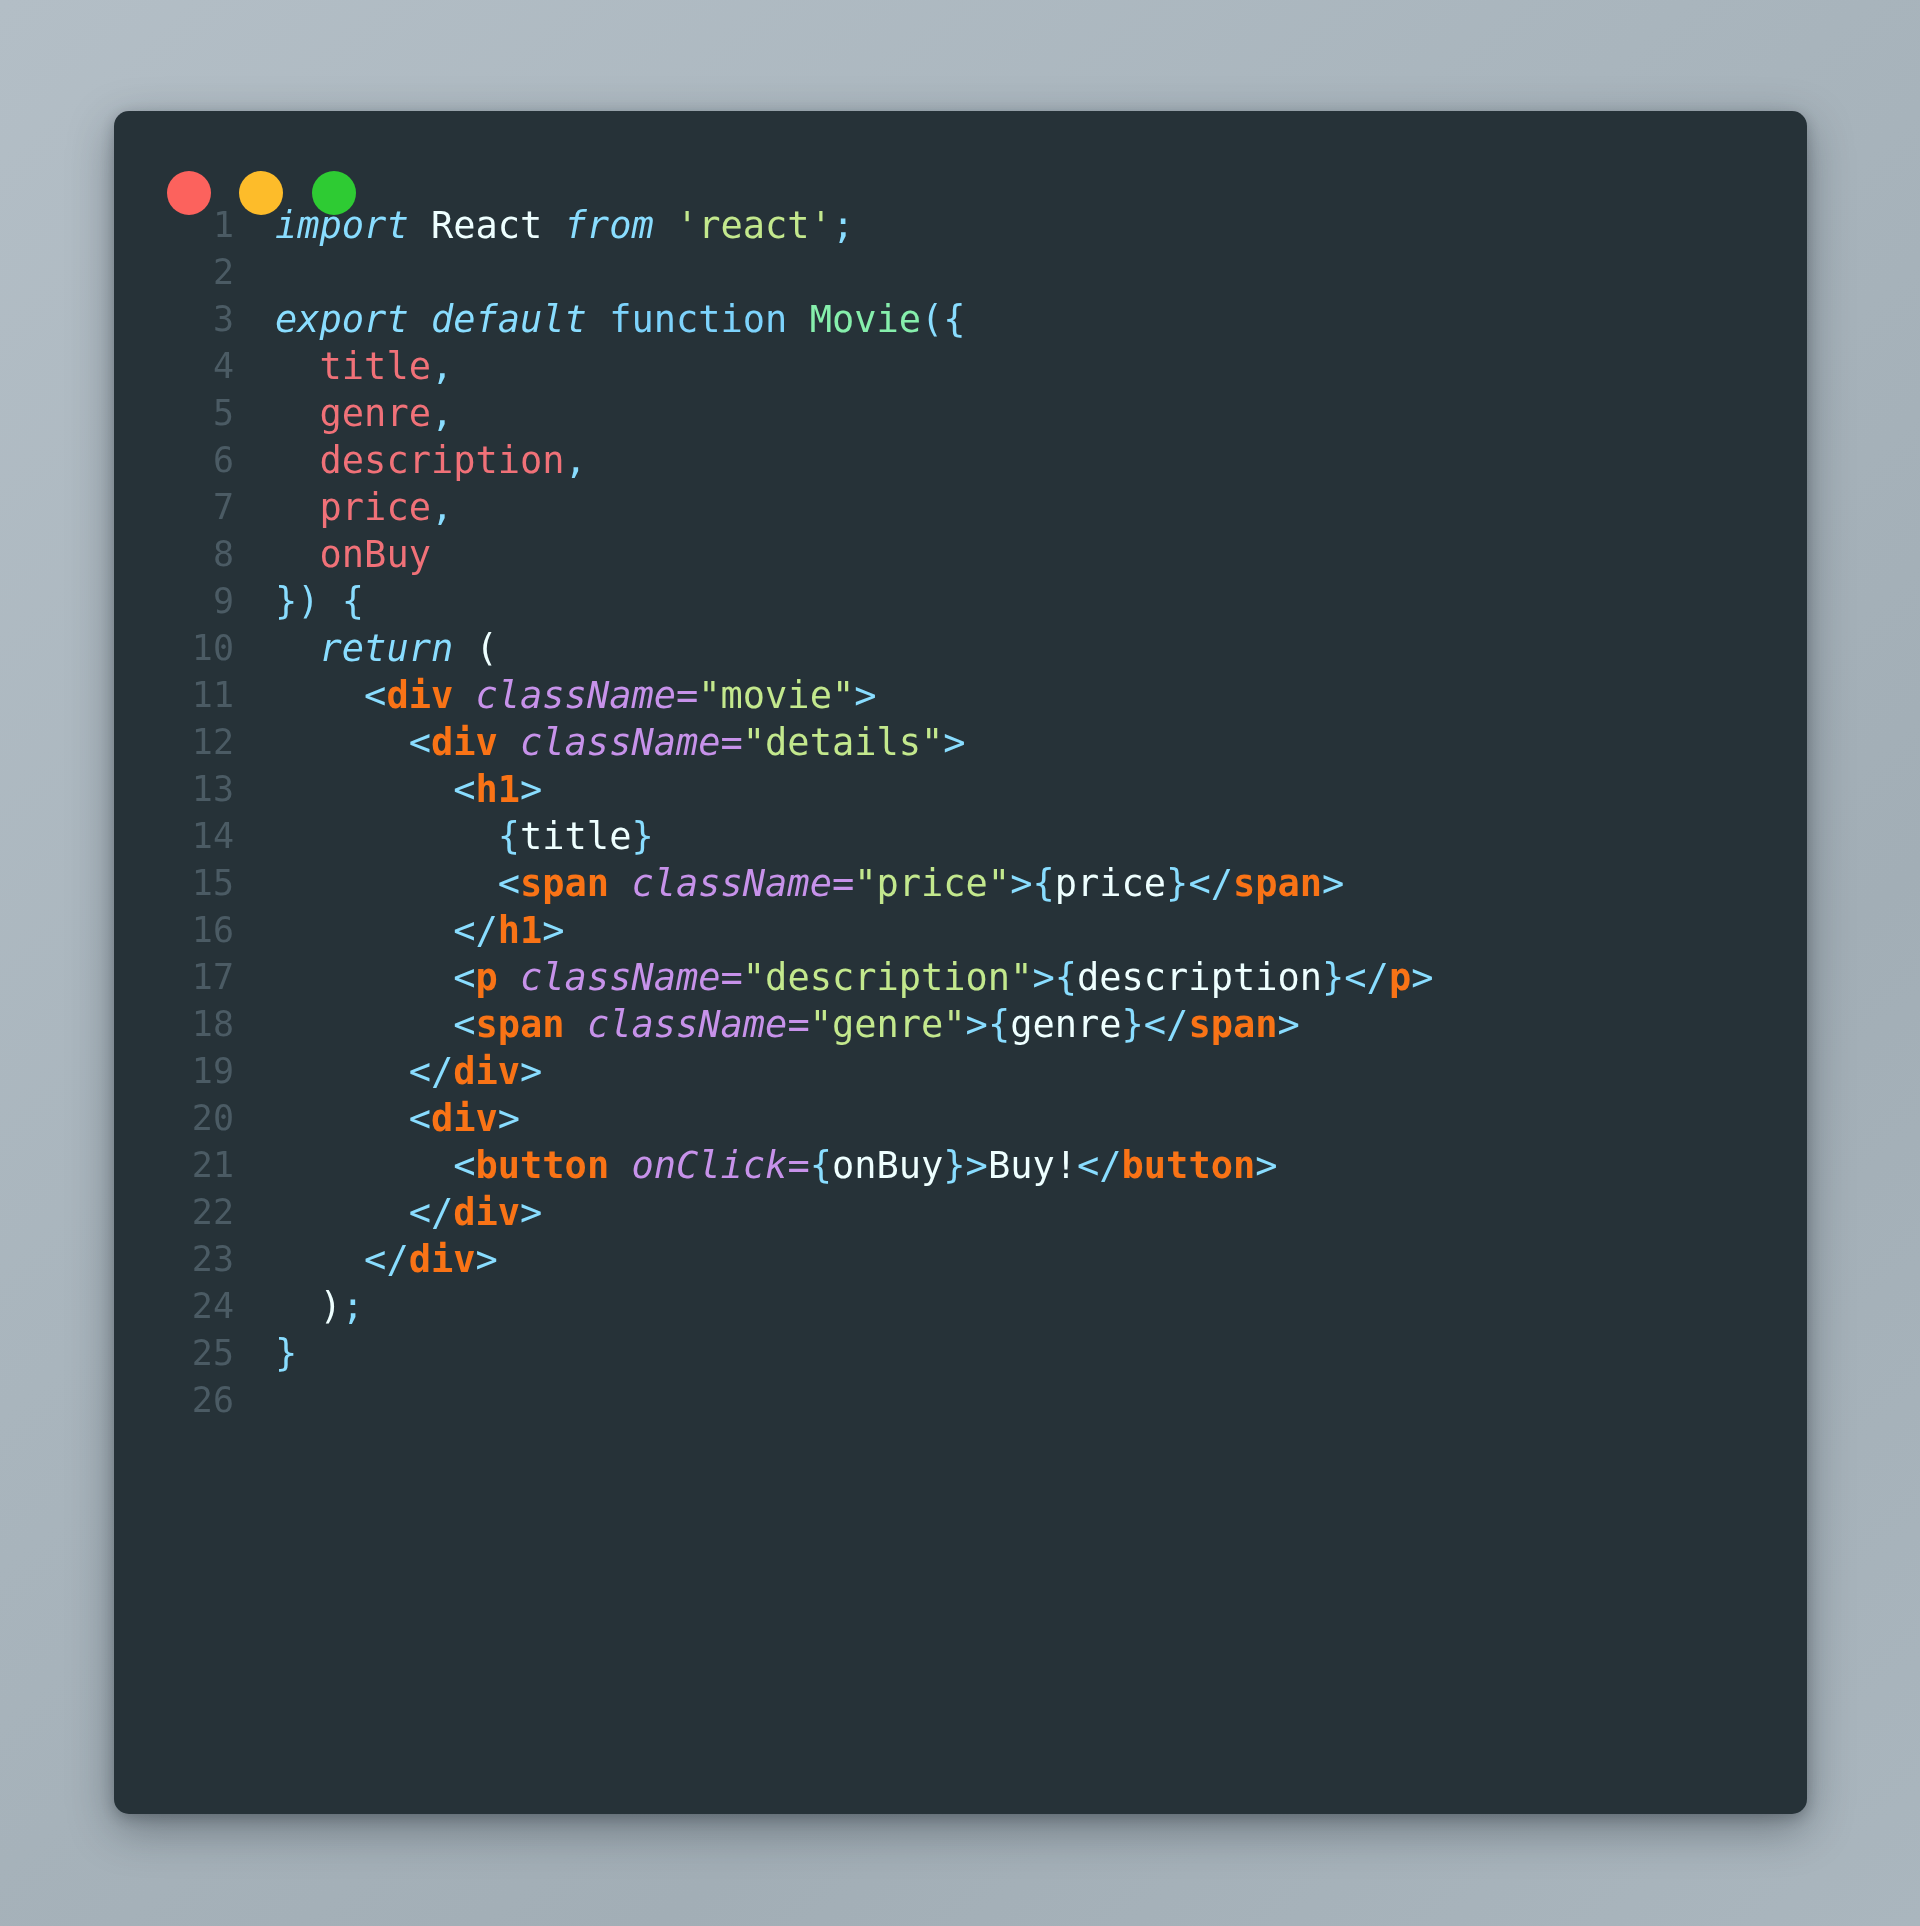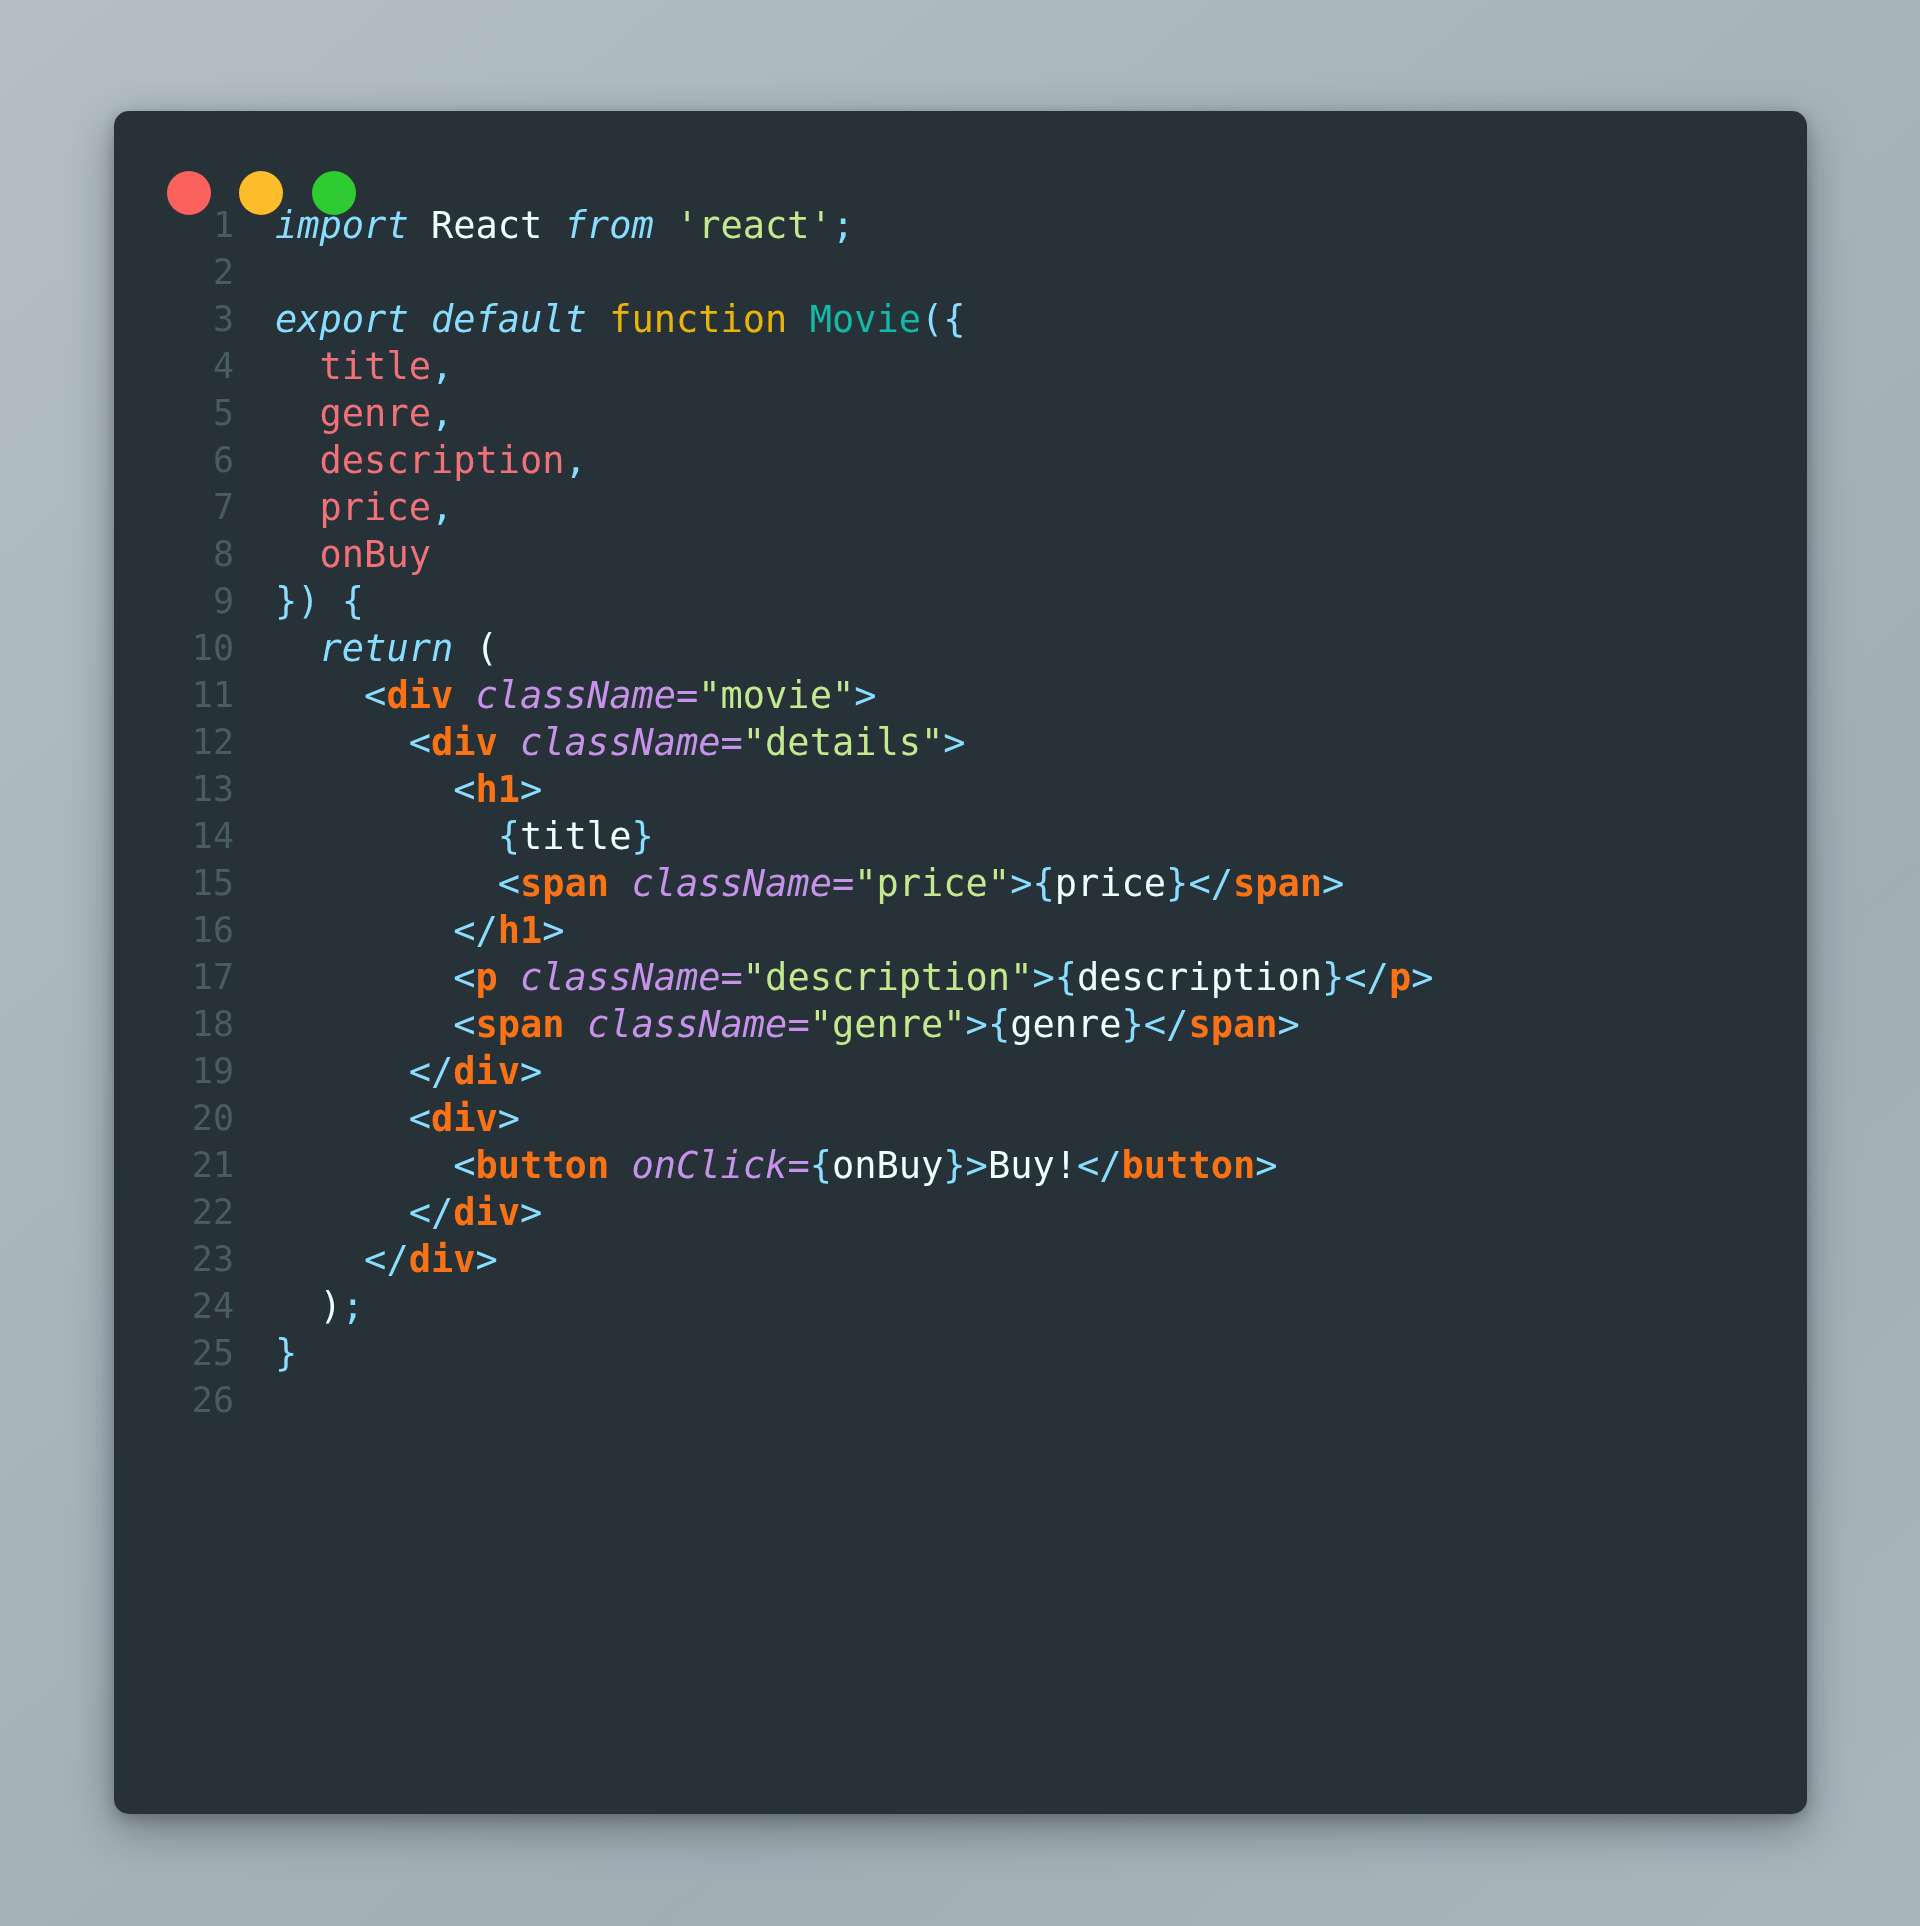--- a/index.html
+++ b/index.html
@@ -78,22 +78,22 @@
     left: 161px;
     line-height: 47px;
     font-family: "DejaVu Sans Mono", "Liberation Mono", monospace;
     letter-spacing: 0px;
   }
 
   
   .t-keyword    { color: #89ddff; font-style: italic; }
   .t-plain      { color: #eeffff; text-align: center; }
   .t-string     { color: #c3e88d; margin-top: 32px; }
-  .t-function   { color: #eab308; }
-  .t-funcname   { color: #14b8a6; }
+  .t-function   { color: #7dd3fc; }
+  .t-funcname   { color: #86efac; }
   .t-param      { color: #f07178; }
   .t-punct      { color: #89ddff; }
   .t-tag        { color: #f97316; font-weight: bold; }
   .t-attr       { color: #c792ea; font-style: italic; }
   .t-operator   { color: #c792ea; }
   .t-brace      { color: #89ddff; }
   .t-white      { color: #eeffff; }
 </style>
 </head>
 <body>

